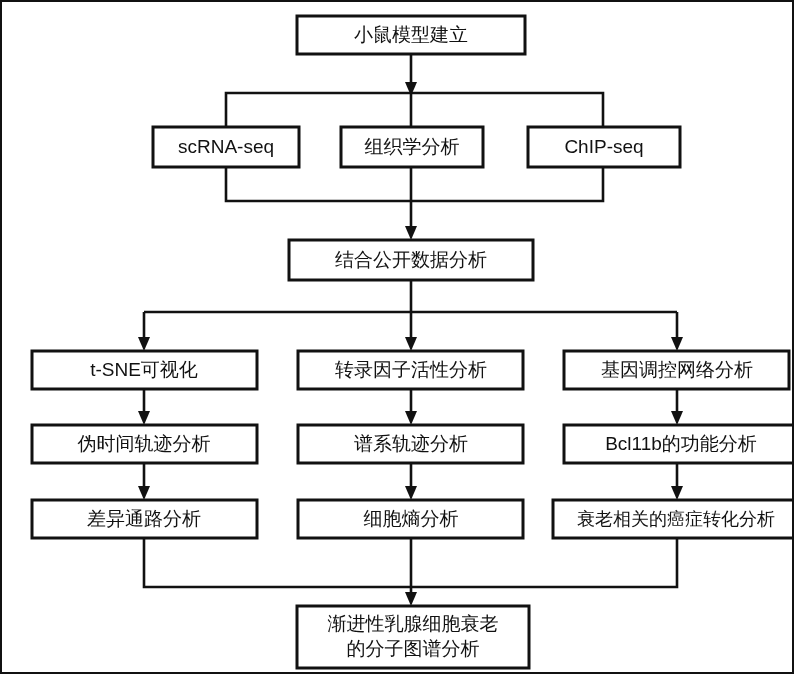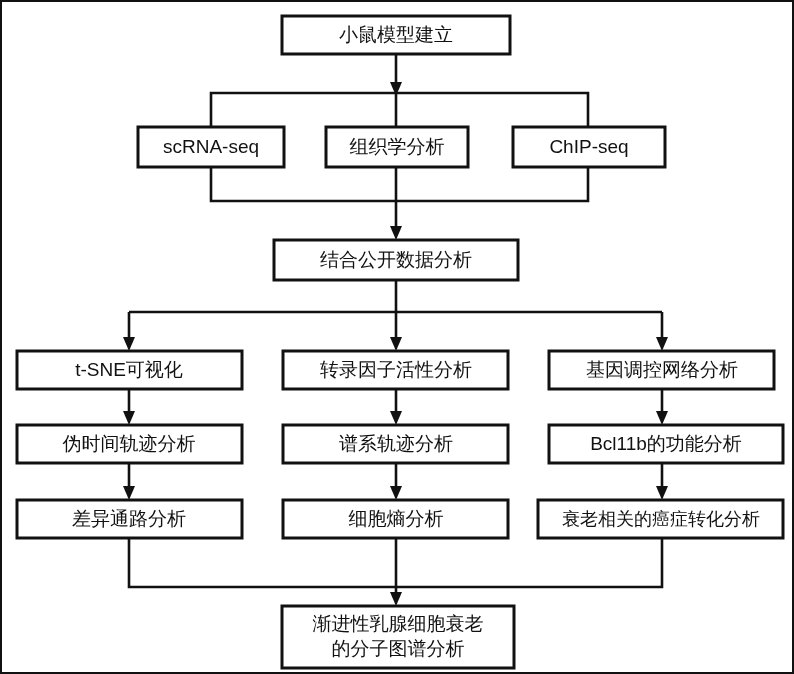--- a/index.html
+++ b/index.html
@@ -11,20 +11,21 @@
     font-family: "Liberation Sans", "DejaVu Sans", sans-serif;
   }
   #page {
     position: relative;
     width: 794px;
     height: 674px;
     background: #ffffff;
     box-sizing: border-box;
     border: 2px solid #111111;
     overflow: hidden;
+    padding-left: 15px;
   }
   #flow {
     display: block;
     width: 794px;
     height: 674px;
   }
   .node-box {
     fill: #ffffff;
     stroke: #111111;
     stroke-width: 3;

